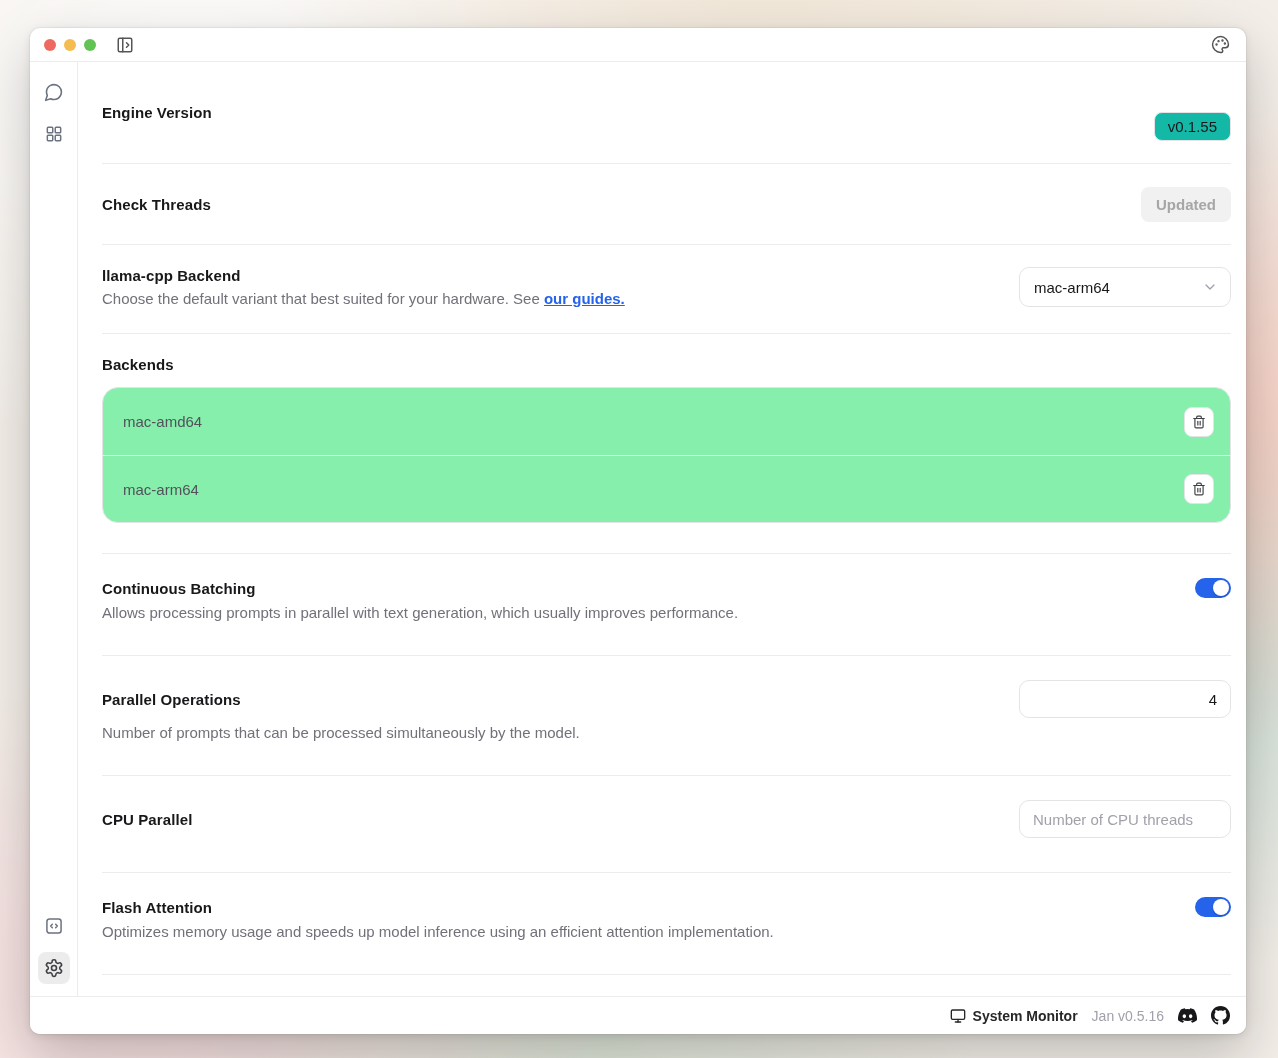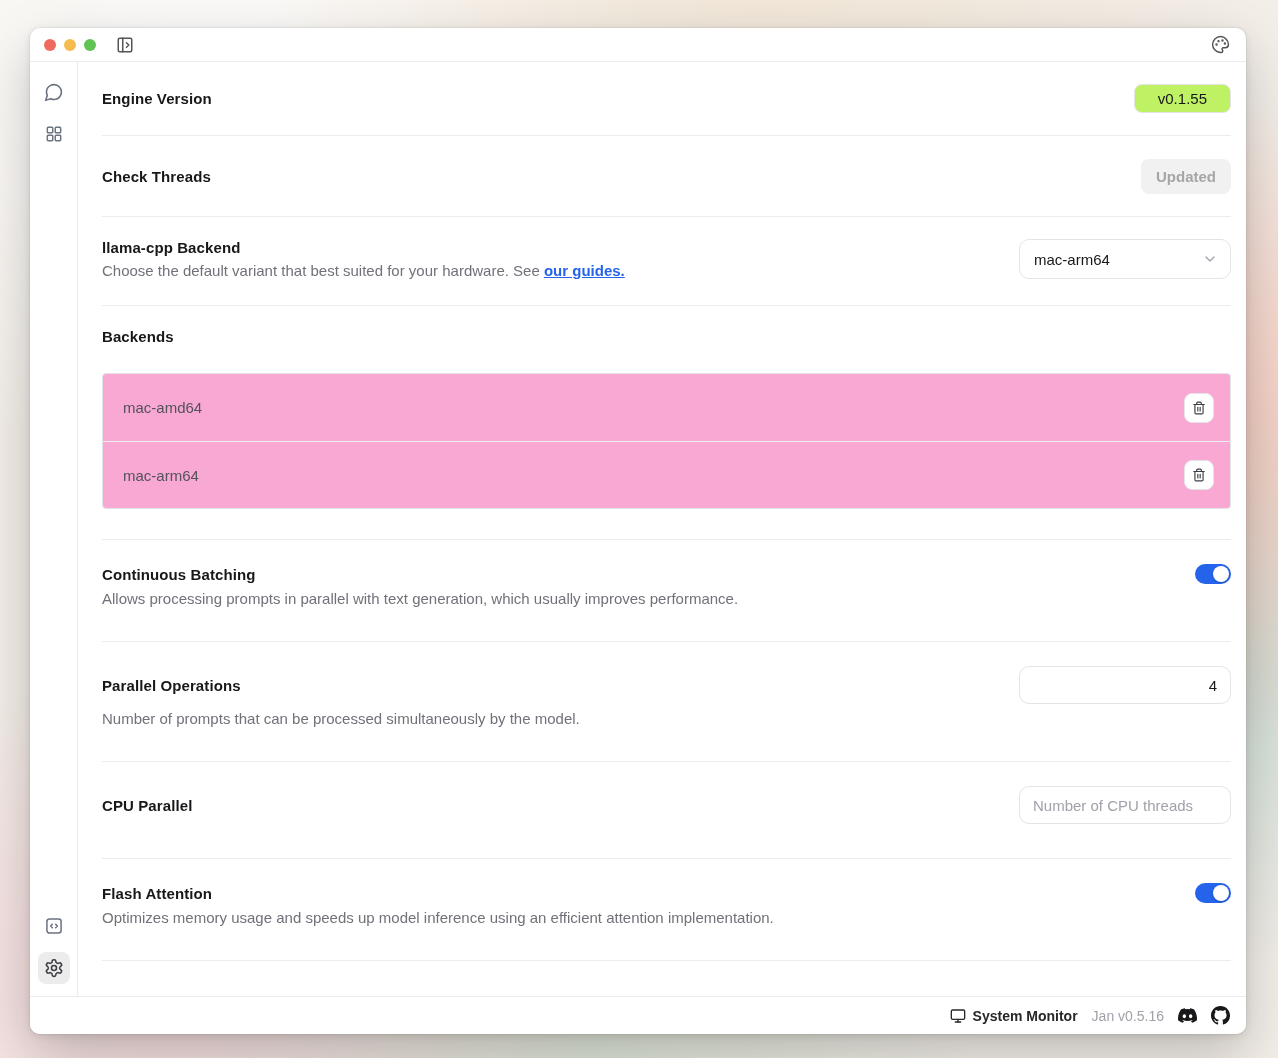--- a/index.html
+++ b/index.html
@@ -40,25 +40,25 @@
   .line { display:flex; align-items:center; justify-content:space-between; gap:20px; }
   .sec-title { font-size:15px; font-weight:700; color:#18181b; letter-spacing:.1px; }
   .sec-desc { font-size:15px; color:#71717a; margin-top:6px; }
   .sec-desc a { color:#2563eb; font-weight:600; }
   .s-engine { padding:22px 0; }
   .s-updates { padding:22px 0; height:81px; display:flex; align-items:center; }
   .s-updates .line { flex:1; }
   .s-backend-sel { padding:22px 0 26px; }
   .s-backends { padding:22px 0 30px; }
   .s-std { padding:24px 0 34px; }
-  .badge { border:1px solid #e4e4e7; border-radius:8px; padding:5px 23px; font-size:15px; color:#18181b; background:#bef264; }
+  .badge { border:1px solid #e4e4e7; border-radius:8px; padding:5px 13px; font-size:15px; color:#18181b; background:#14b8a6;margin-top:28px; }
   .btn-disabled { background:#f1f1f1; color:#a6a6a6; border:none; border-radius:8px; padding:9px 15px; font-size:15px; font-weight:600; cursor:default; }
   .select { width:212px; height:40px; border:1px solid #e4e4e7; border-radius:10px; background:#fff; display:flex; align-items:center; justify-content:space-between; padding:0 12px 0 14px; font-size:15px; color:#18181b; cursor:pointer; flex:0 0 auto; }
   .select .chev { color:#9ca3af; display:flex; }
-  .card { margin-top:28px; border:1px solid #e4e4e7; border-radius:4px; background:#f9a8d4; overflow:hidden; }
+  .card { margin-top:14px; border:1px solid #e4e4e7; border-radius:16px; background:#86efac; overflow:hidden; }
   .card-row { height:67px; display:flex; align-items:center; justify-content:space-between; padding:0 16px 0 20px; }
   .card-row + .card-row { border-top:1px solid #ececec; }
   .card-row .b-name { font-size:15px; color:#52525b; }
   .trash-btn { width:30px; height:30px; border:1px solid #e4e4e7; border-radius:8px; background:#fff; color:#3f3f46; display:flex; align-items:center; justify-content:center; cursor:pointer; }
   .switch { width:36px; height:20px; border-radius:10px; background:#2563eb; position:relative; flex:0 0 auto; cursor:pointer; }
   .switch::after { content:""; position:absolute; top:2px; right:2px; width:16px; height:16px; border-radius:50%; background:#fff; box-shadow:0 1px 2px rgba(0,0,0,.2); }
   .num-input, .text-input { width:212px; height:38px; border:1px solid #e4e4e7; border-radius:10px; padding:0 13px; font-size:15px; font-family:"Liberation Sans", sans-serif; color:#18181b; background:#fff; outline:none; flex:0 0 auto; }
   .num-input { text-align:right; }
   .text-input::placeholder { color:#a1a1aa; }
   

